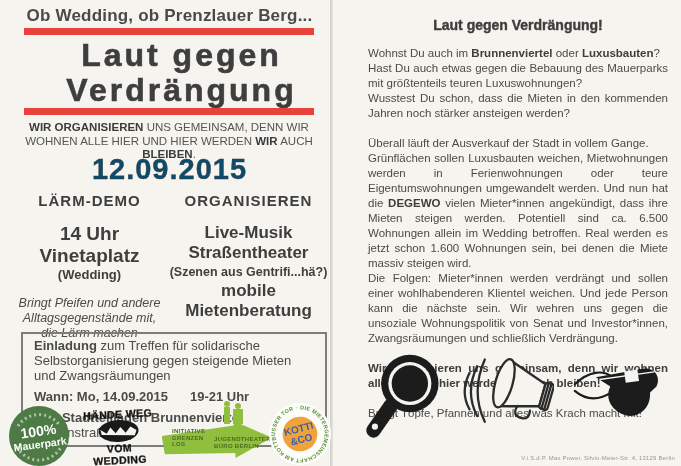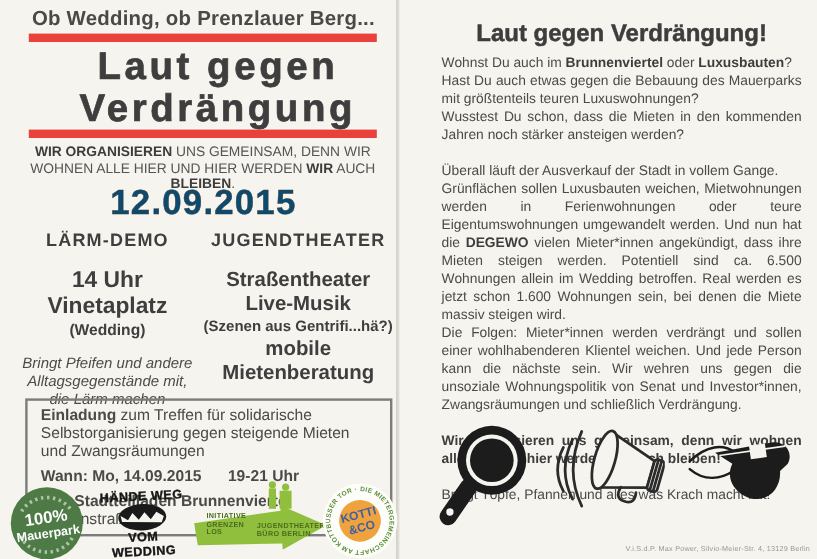--- a/index.html
+++ b/index.html
@@ -56,21 +56,21 @@
   .gl-arrow{position:absolute;left:0;top:22px;width:110px;height:37px;background:#8fbf3c;
             transform:rotate(-3deg);
             clip-path:polygon(0% 30%, 66% 12%, 66% 0%, 100% 50%, 66% 100%, 66% 86%, 2% 80%);}
   .gl-text{position:absolute;font-size:6px;font-weight:bold;line-height:6.5px;
            color:#4c6b1f;letter-spacing:.3px;}
   .gl-t1{left:10px;top:28px;} .gl-t2{left:52px;top:36px;}
   #logo-kotti{position:absolute;left:262px;top:0px;}
 
   
   .r-title{position:absolute;top:17px;left:34px;width:300px;text-align:center;
-           font-size:20px;font-weight:bold;color:#3e3d3d;
+           font-size:14px;font-weight:bold;color:#3e3d3d;
            -webkit-text-stroke:.4px #3e3d3d;}
   .r-body{position:absolute;top:46px;left:34px;width:300px;
           font-size:11.5px;line-height:15px;color:#4b4a48;}
   .para{margin:0 0 15px;}
   .just{text-align:justify;}
   .para b{color:#3e3d3d;}
   .call{font-weight:bold;color:#3e3d3d;text-align:justify;}
   .icon-row{position:absolute;top:350px;left:28px;width:300px;display:flex;
             align-items:flex-start;gap:16px;}
   .imprint{position:absolute;right:6px;bottom:5px;font-size:6px;color:#98978f;letter-spacing:.2px;}
@@ -93,23 +93,23 @@
 
   <div class="cols">
     <div class="col">
       <div class="col-head">LÄRM-DEMO</div>
       <div class="demo-time">14 Uhr</div>
       <div class="demo-place">Vinetaplatz</div>
       <div class="demo-district">(Wedding)</div>
       <div class="demo-note">Bringt Pfeifen und andere Alltagsgegenstände mit, die Lärm machen</div>
     </div>
     <div class="col">
-      <div class="col-head">JUGENDTHEATER</div>
+      <div class="col-head">ORGANISIEREN</div>
+      <div class="kultur-item">Live-Musik</div>
       <div class="kultur-item">Straßentheater</div>
-      <div class="kultur-item">Live-Musik</div>
       <div class="kultur-item small">(Szenen aus Gentrifi...hä?)</div>
       <div class="kultur-item">mobile</div>
       <div class="kultur-item">Mietenberatung</div>
     </div>
   </div>
 
   <div class="invite-box">
     <div><b>Einladung</b><span> zum Treffen für solidarische Selbstorganisierung gegen steigende Mieten und Zwangsräumungen</span></div>
     <div class="invite-line"><b>Wann:</b> <b>Mo, 14.09.2015</b><b class="time">19-21 Uhr</b></div>
     <div class="invite-line"><b>Wo:</b> <b>Stadtteilladen Brunnenviertel</b> <span>(Graunstraße 28)</span></div>

